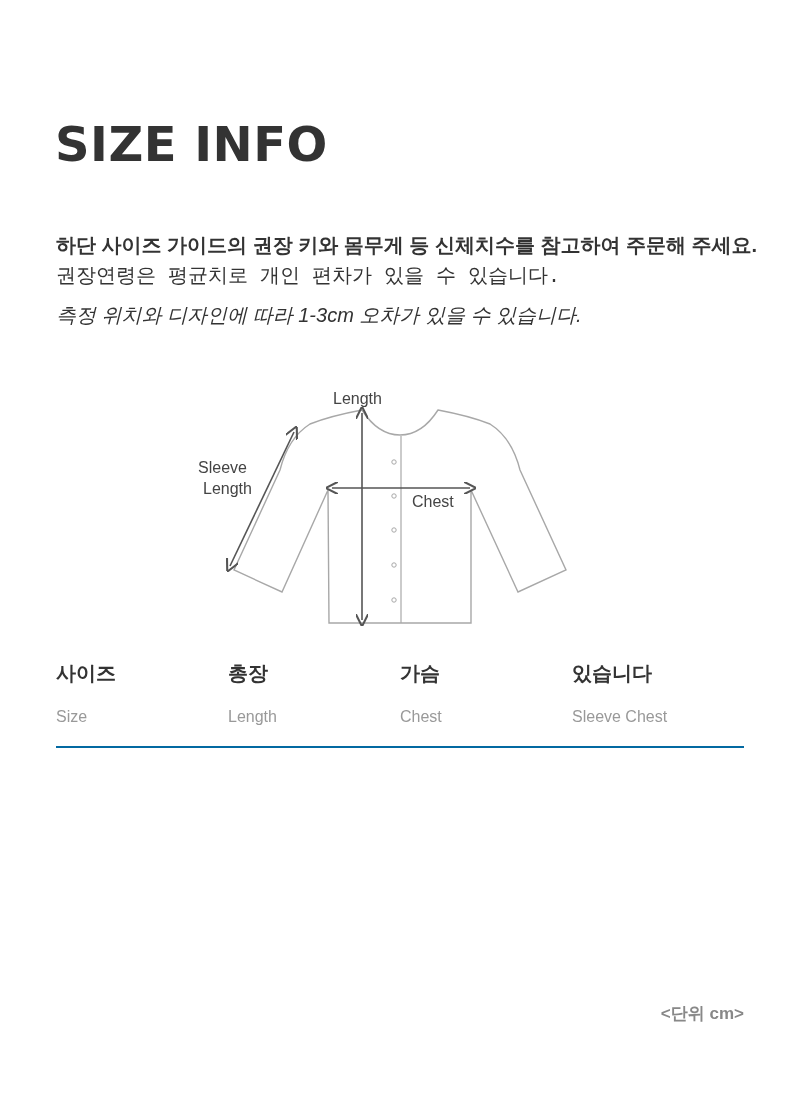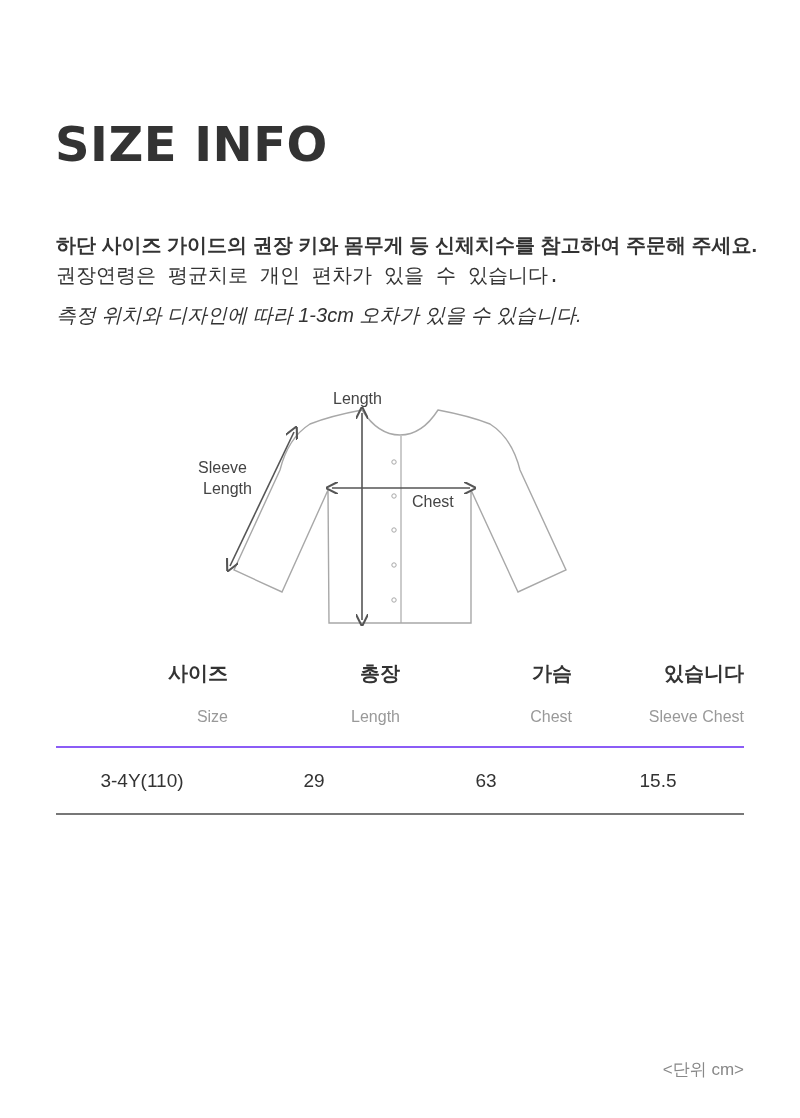--- a/index.html
+++ b/index.html
@@ -16,31 +16,31 @@
   .note { position: absolute; left: 56px; font-size: 20px; color: #333333; }
   .note.bold { font-weight: bold; }
   .diagram { position: absolute; left: 190px; top: 380px; width: 420px; height: 250px; }
   .diagram svg { width: 420px; height: 250px; display: block; }
   .dlabel { position: absolute; font-size: 16px; color: #444444; line-height: 20px; }
   table.size-table {
     position: absolute; left: 56px; top: 660px; width: 688px;
     border-collapse: collapse; table-layout: fixed;
   }
   table.size-table th {
-    font-weight: normal; padding: 0 0 18px 0; text-align: right;
-    border-bottom: 2px solid #8b5cf6;
+    font-weight: normal; padding: 0 0 18px 0; text-align: left;
+    border-bottom: 2px solid #0369a1;
   }
   .th-ko { display: block; font-size: 20px; font-weight: bold; color: #333333; line-height: 26px; }
   .th-en { display: block; font-size: 16px; color: #999999; line-height: 22px; margin-top: 20px; }
   table.size-table td {
     text-align: center; height: 63px; font-size: 19px; color: #333333;
     border-bottom: 2px solid #777777;
   }
   .unit {
-    position: absolute; right: 56px; top: 1058px; font-size: 17px; color: #888888; font-weight: normal;
+    position: absolute; right: 56px; top: 1002px; font-size: 17px; color: #888888; font-weight: bold;
   }
 </style>
 </head>
 <body>
 
 <div class="title">SIZE INFO</div>
 
 <div class="note bold" style="top:232px;">하단 사이즈 가이드의 권장 키와 몸무게 등 신체치수를 참고하여 주문해 주세요.</div>
 <div class="note" style="top:262px;font-family:Liberation Mono, monospace;">권장연령은 평균치로 개인 편차가 있을 수 있습니다.</div>
 <div class="note" style="top:302px;font-style:italic;">측정 위치와 디자인에 따라 1-3cm 오차가 있을 수 있습니다.</div>
@@ -90,22 +90,16 @@
         <span class="th-ko">가슴</span>
         <span class="th-en">Chest</span>
       </th>
       <th>
         <span class="th-ko">있습니다</span>
         <span class="th-en">Sleeve Chest</span>
       </th>
     </tr>
   </thead>
   <tbody>
-    <tr>
-      <td>3-4Y(110)</td>
-      <td>29</td>
-      <td>63</td>
-      <td>15.5</td>
-    </tr>
   </tbody>
 </table>
 
 <div class="unit">&lt;단위 cm&gt;</div>
 
 </body></html>

